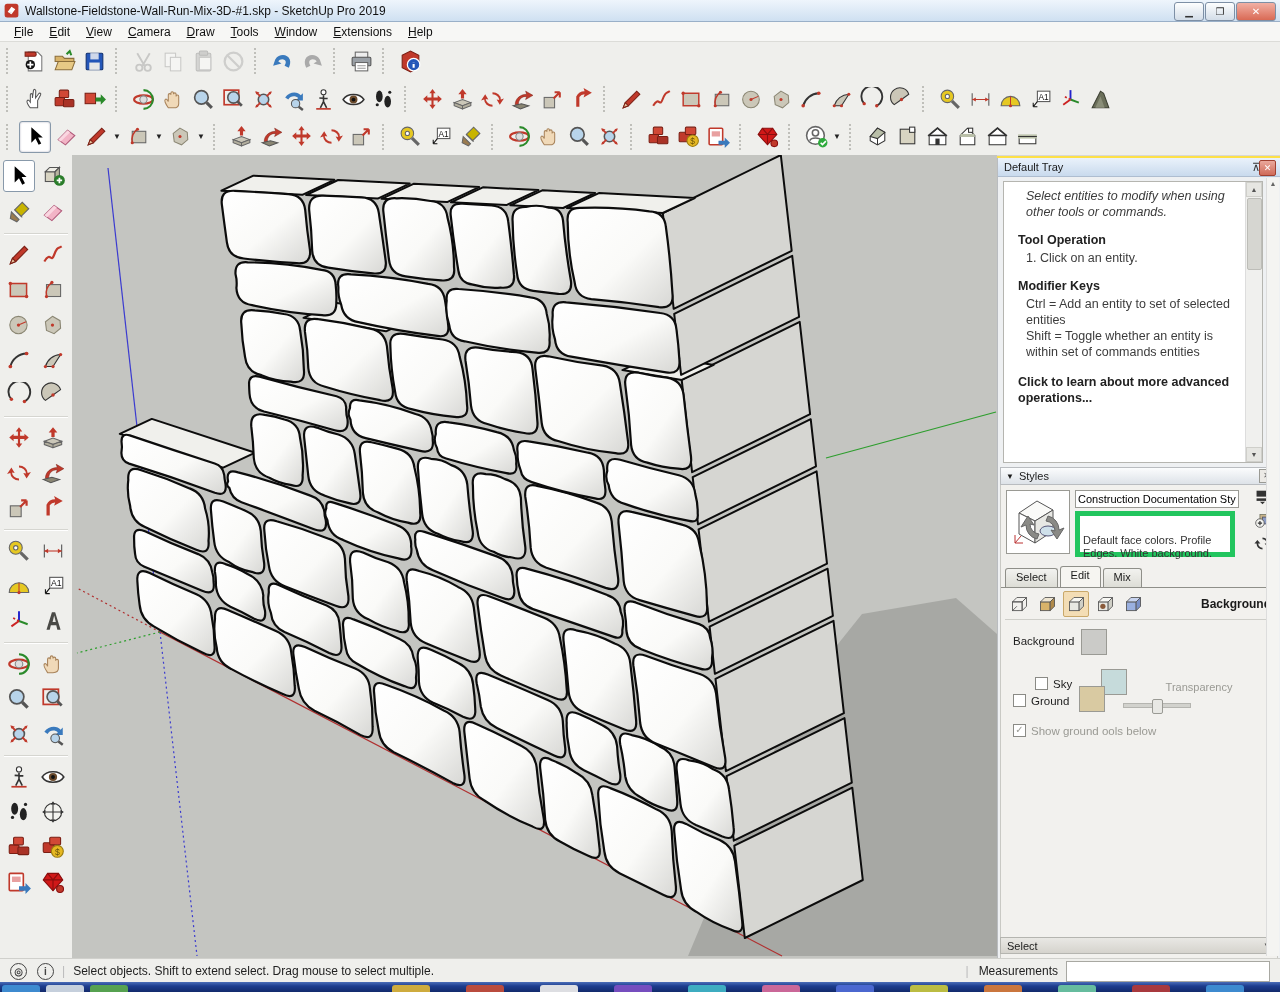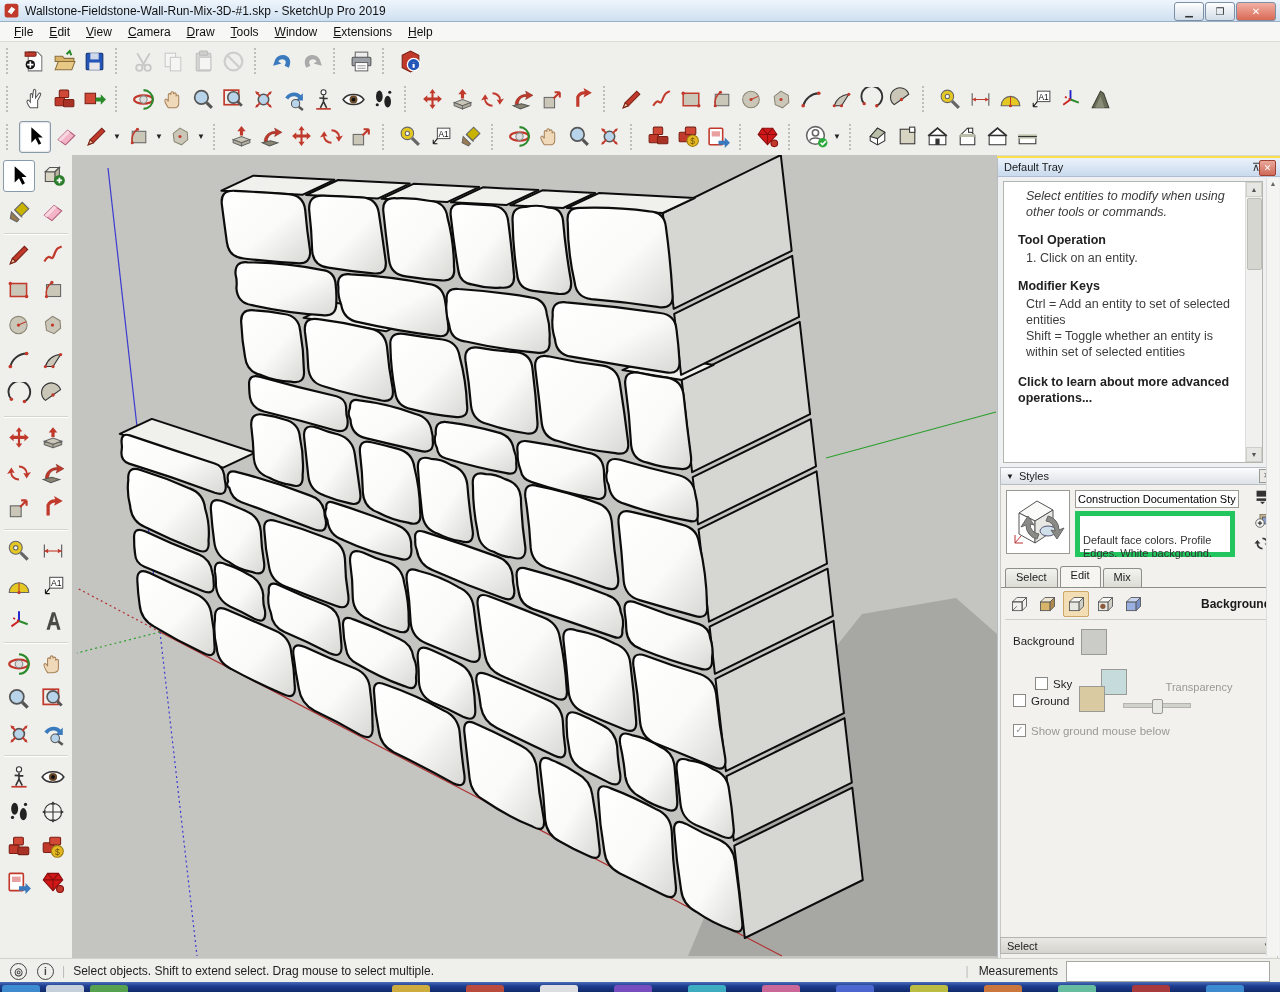--- a/index.html
+++ b/index.html
@@ -1076,21 +1076,21 @@
     <div id="instructor">
       <div class="body">
         <p style="margin:2px 0 8px 0;font-style:italic;">Select entities to modify when using other tools or commands.</p>
         <h4>Tool Operation</h4>
         <div id="instr-steps">
             <div>1. Click on an entity.</div>
           </div>
         <h4>Modifier Keys</h4>
         <div id="instr-mods">
             <div>Ctrl = Add an entity to set of selected entities</div>
-            <div>Shift = Toggle whether an entity is within set of selected entities</div>
+            <div>Shift = Toggle whether an entity is within set of commands entities</div>
           </div>
         <div class="link">Click to learn about more advanced operations...</div>
       </div>
       <div class="vsb">
         <div class="btn">▲</div>
         <div class="thumb"></div>
         <div class="btn dn">▼</div>
       </div>
     </div>
 
@@ -1194,21 +1194,21 @@
         <span class="cb"></span>
         <span>Ground</span>
         <span class="swatch" style="top: -8px; left: 66px; background: rgb(217, 202, 162);" id="sw-ground"></span>
       </div>
       <div id="transp" style="position:absolute;left:120px;top:196px;width:80px;margin-left:38px;">Transparency</div>
       <div id="slider" style="position:absolute;left:122px;top:218px;">
         <div class="sthumb"></div>
       </div>
       <div class="bgrow" style="top:239px;color:#9a9a94;">
         <span class="cb checked">✓</span>
-        <span>Show ground mouse below</span>
+        <span>Show ground ools below</span>
       </div>
     </div>
 
     <div id="selectbar">
       <span>Select</span>
       <span class="caret">▼</span>
     </div>
 
     <div class="trayscroll">
       <div class="arr">▲</div>

